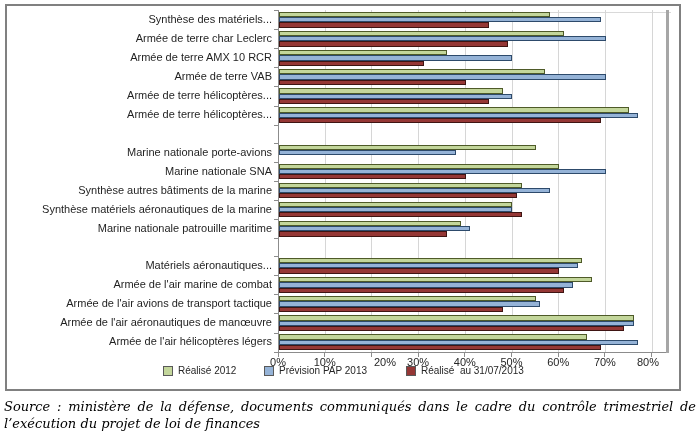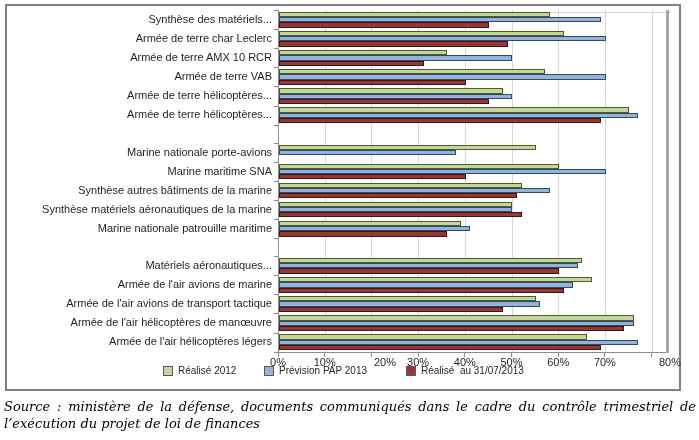--- a/index.html
+++ b/index.html
@@ -92,29 +92,29 @@
 
   <div class="labels-col" id="labels-col">
       <div class="lrow">Synthèse des matériels...</div>
       <div class="lrow">Armée de terre char Leclerc</div>
       <div class="lrow">Armée de terre AMX 10 RCR</div>
       <div class="lrow">Armée de terre VAB</div>
       <div class="lrow">Armée de terre hélicoptères...</div>
       <div class="lrow">Armée de terre hélicoptères...</div>
       <div class="srow"></div>
       <div class="lrow">Marine nationale porte-avions</div>
-      <div class="lrow">Marine maritime SNA</div>
+      <div class="lrow">Marine nationale SNA</div>
       <div class="lrow">Synthèse autres bâtiments de la marine</div>
       <div class="lrow">Synthèse matériels aéronautiques de la marine</div>
       <div class="lrow">Marine nationale patrouille maritime</div>
       <div class="srow"></div>
       <div class="lrow">Matériels aéronautiques...</div>
-      <div class="lrow">Armée de l'air avions de marine</div>
+      <div class="lrow">Armée de l'air marine de combat</div>
       <div class="lrow">Armée de l'air avions de transport tactique</div>
-      <div class="lrow">Armée de l'air hélicoptères de manœuvre</div>
+      <div class="lrow">Armée de l'air aéronautiques de manœuvre</div>
       <div class="lrow">Armée de l'air hélicoptères légers</div>
     </div>
   <div class="bars-col" id="bars-col">
       <div class="crow">
         <div class="bar" style="width: 270.686px; background: rgb(195, 214, 155); border-color: rgb(78, 90, 40);"></div>
         <div class="bar" style="width: 322.023px; background: rgb(149, 179, 215); border-color: rgb(45, 74, 107);"></div>
         <div class="bar" style="width: 210.015px; background: rgb(149, 55, 53); border-color: rgb(63, 21, 19);"></div>
       </div>
       <div class="crow">
         <div class="bar" style="width: 284.687px; background: rgb(195, 214, 155); border-color: rgb(78, 90, 40);"></div>
@@ -206,21 +206,21 @@
       <div class="xtick-label" style="left: 418.1px;">30%</div>
       <div class="xtick" style="left: 464.3px;"></div>
       <div class="xtick-label" style="left: 464.8px;">40%</div>
       <div class="xtick" style="left: 511px;"></div>
       <div class="xtick-label" style="left: 511.5px;">50%</div>
       <div class="xtick" style="left: 557.7px;"></div>
       <div class="xtick-label" style="left: 558.2px;">60%</div>
       <div class="xtick" style="left: 604.4px;"></div>
       <div class="xtick-label" style="left: 604.9px;">70%</div>
       <div class="xtick" style="left: 651.1px;"></div>
-      <div class="xtick-label" style="left: 670px;">80%</div>
+      <div class="xtick-label" style="left: 648px;">80%</div>
     </div>
   <div id="legend-layer">
       <div class="legend-item" style="left: 163px;">
         <span class="legend-swatch" style="background: rgb(195, 214, 155);"></span>
         <span class="legend-label">Réalisé 2012</span>
       </div>
       <div class="legend-item" style="left: 264px;">
         <span class="legend-swatch" style="background: rgb(149, 179, 215);"></span>
         <span class="legend-label">Prévision PAP 2013</span>
       </div>

